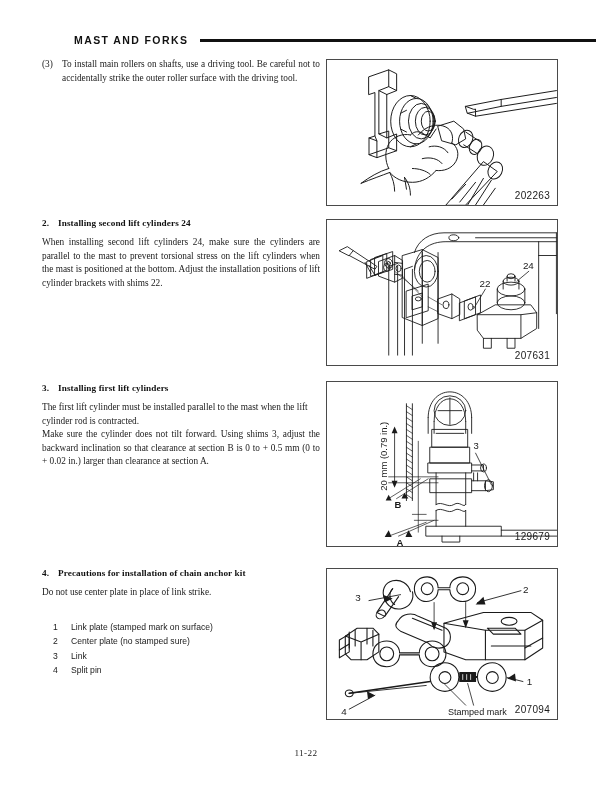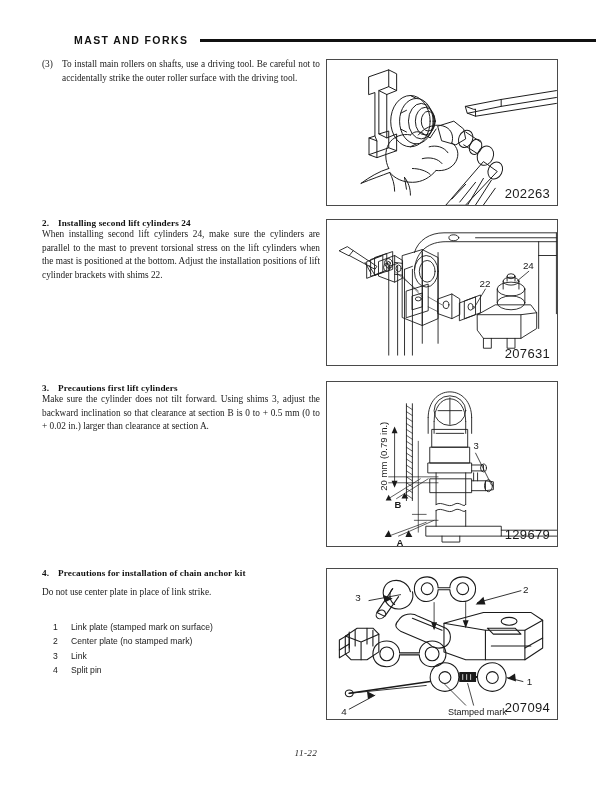--- a/index.html
+++ b/index.html
@@ -119,21 +119,21 @@
     border: 1px solid #4a4a4a;
     background: #fff;
     box-sizing: border-box;
     overflow: hidden;
   }
   .fig-id {
     position: absolute;
     right: 7px;
     bottom: 4px;
     font-family: "Liberation Sans", sans-serif;
-    font-size: 13px;
+    font-size: 10px;
     color: #1a1a1a;
     letter-spacing: 0.3px;
   }
   .fig-svg {
     position: absolute;
     left: 0; top: 0;
     width: 100%;
     height: 100%;
   }
 
@@ -141,21 +141,20 @@
   .footer {
     position: absolute;
     left: 0;
     top: 748px;
     width: 612px;
     text-align: center;
     font-family: "Liberation Serif", serif;
     font-size: 9.2px;
     color: #1a1a1a;
     letter-spacing: 0.4px;
-    font-style: italic;
   }
 </style>
 </head>
 <body>
 
 <div class="page">
 
   <div class="header">
     <div class="header-title">MAST  AND  FORKS</div>
     <div class="header-rule"></div>
@@ -165,44 +164,45 @@
     <div class="hang body-just">
       <div class="hang-marker">(3)</div>
       <div class="hang-body">To install main rollers on shafts, use a driving tool. Be careful not to accidentally strike the outer roller surface with the driving tool.</div>
     </div>
   </div>
 
   <div class="textcol" style="top:218px;">
     <div class="sec-head">
       <span class="num">2.</span><span>Installing second lift cylinders 24</span>
     </div>
-    <div class="body-just" style="">When installing second lift cylinders 24, make sure the cylinders are parallel to the mast to prevent torsional stress on the lift cylinders when the mast is positioned at the bottom. Adjust the installation positions of lift cylinder brackets with shims 22.</div>
+    <div class="body-just" style="margin-top:8px;">When installing second lift cylinders 24, make sure the cylinders are parallel to the mast to prevent torsional stress on the lift cylinders when the mast is positioned at the bottom. Adjust the installation positions of lift cylinder brackets with shims 22.</div>
   </div>
 
   <div class="textcol" style="top:383px;">
     <div class="sec-head">
-      <span class="num">3.</span><span>Precautions first lift cylinders</span>
+      <span class="num">3.</span><span>Installing first lift cylinders</span>
     </div>
+    <div class="body-left" style="margin-top:8px;">The first lift cylinder must be installed parallel to the mast when the lift cylinder rod is contracted.</div>
     <div class="body-just">Make sure the cylinder does not tilt forward. Using shims 3, adjust the backward inclination so that clearance at section B is 0 to + 0.5 mm  (0 to + 0.02 in.) larger than clearance at section A.</div>
   </div>
 
   <div class="textcol" style="top:568px;">
     <div class="sec-head">
       <span class="num">4.</span><span>Precautions for installation of chain anchor kit</span>
     </div>
     <div class="body-left" style="margin-top:8px;">Do not use center plate in place of link strike.</div>
 
     <div class="legend-list" style="margin-top:22px; margin-left:11px;">
       <div class="legend-row">
         <div class="legend-idx">1</div>
         <div>Link plate (stamped mark on surface)</div>
       </div>
       <div class="legend-row">
         <div class="legend-idx">2</div>
-        <div>Center plate (no stamped mark)</div>
+        <div>Center plate (no stamped sure)</div>
       </div>
       <div class="legend-row">
         <div class="legend-idx">3</div>
         <div>Link</div>
       </div>
       <div class="legend-row">
         <div class="legend-idx">4</div>
         <div>Split pin</div>
       </div>
     </div>

